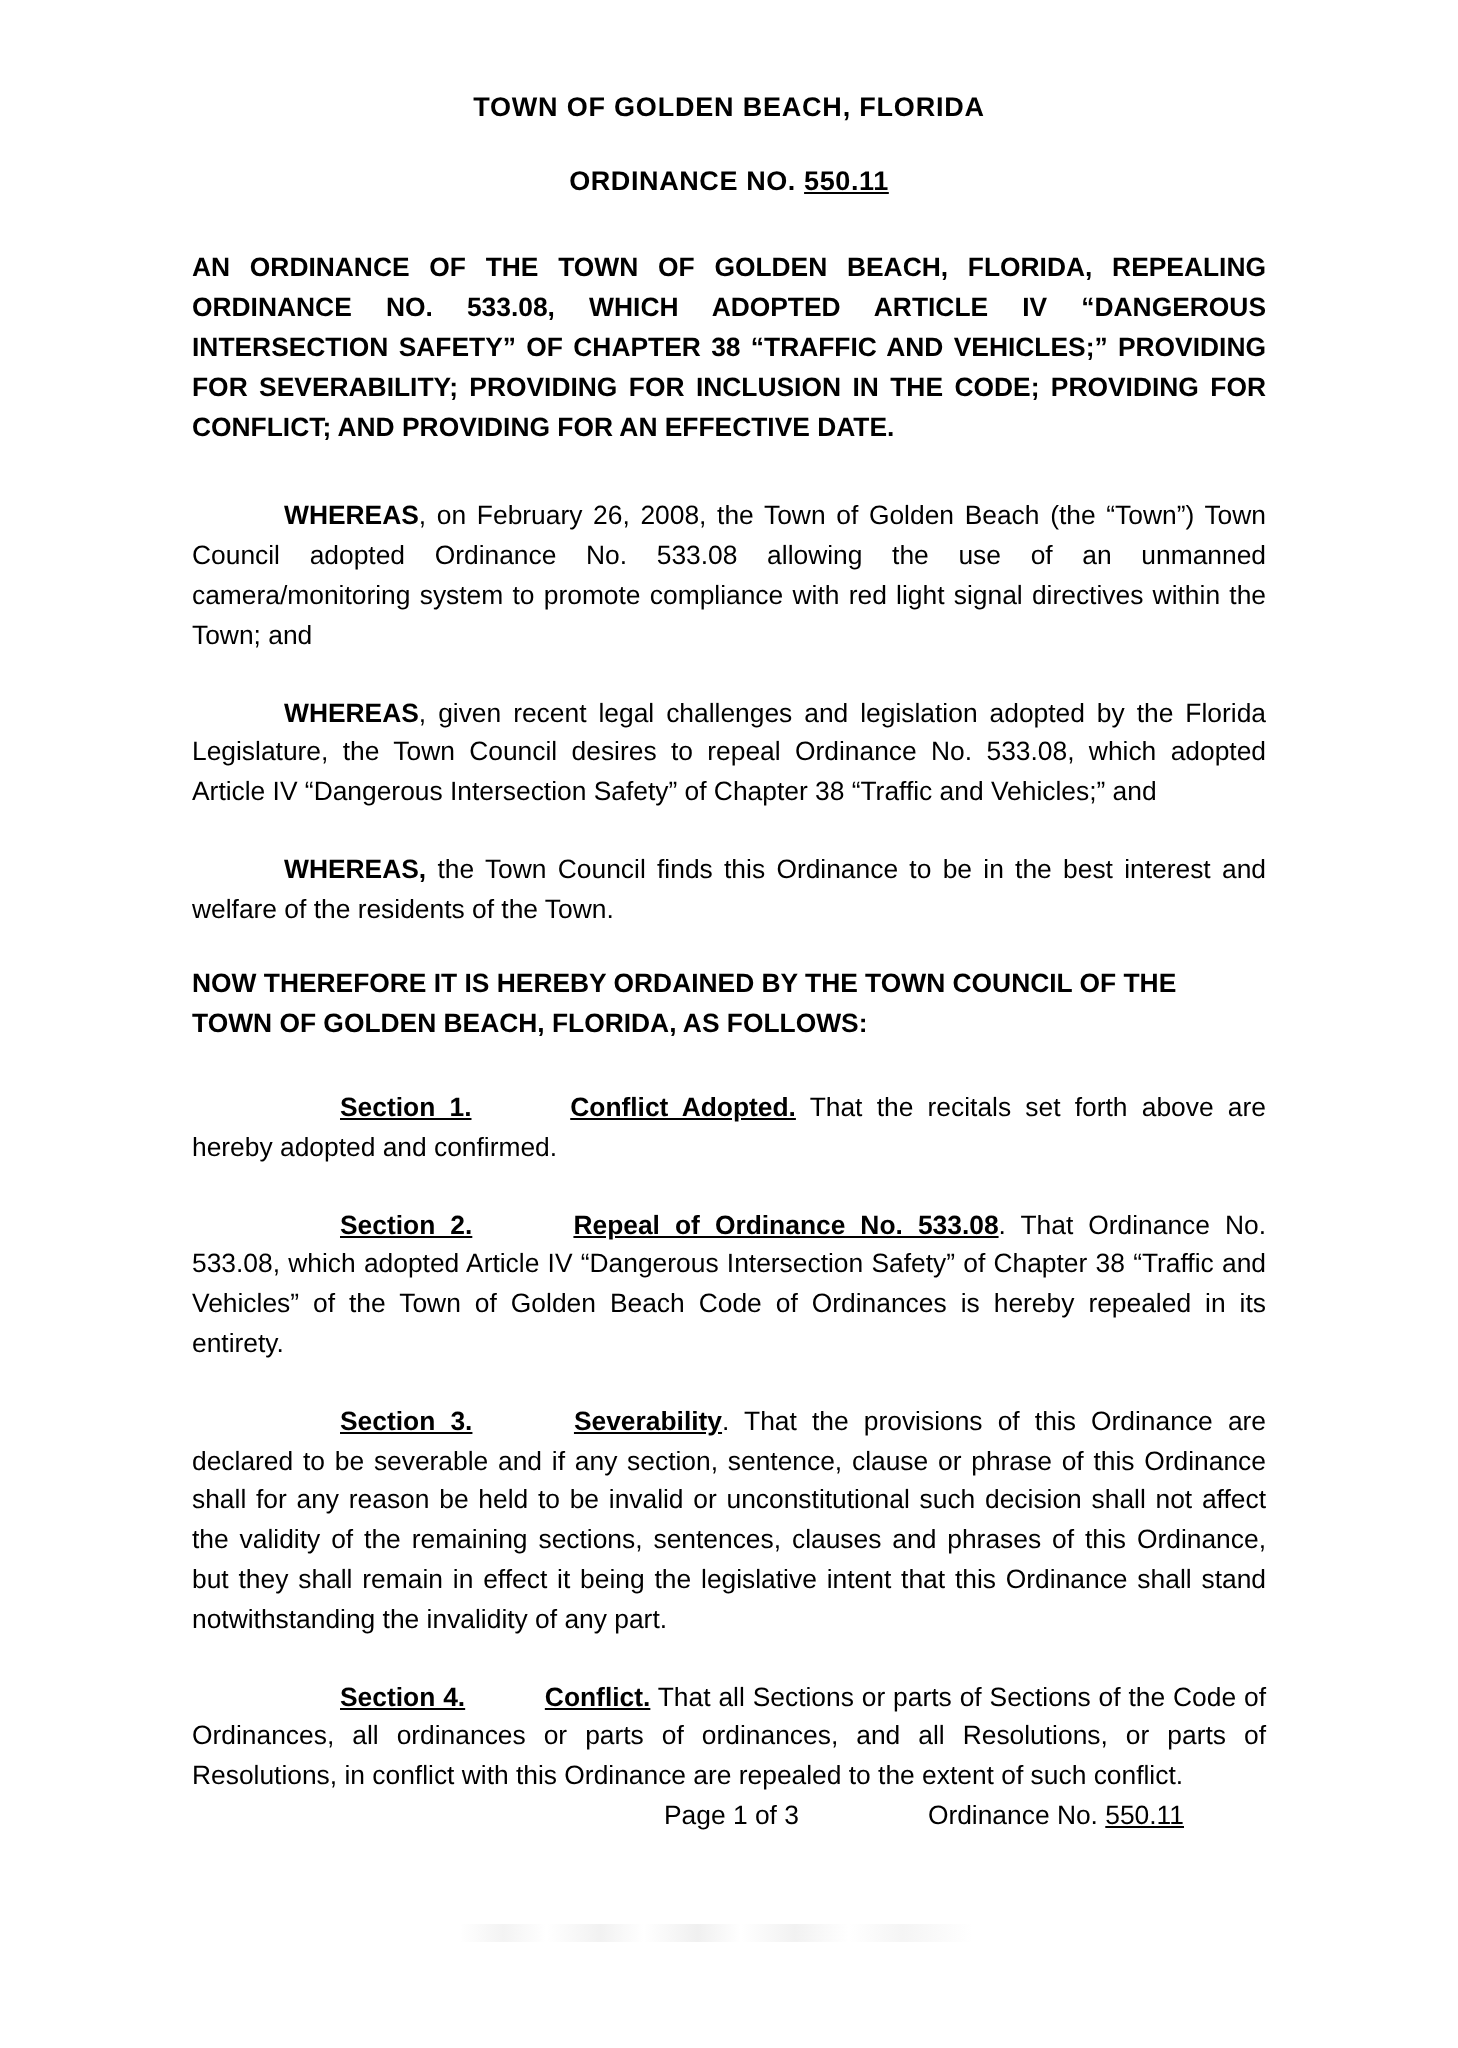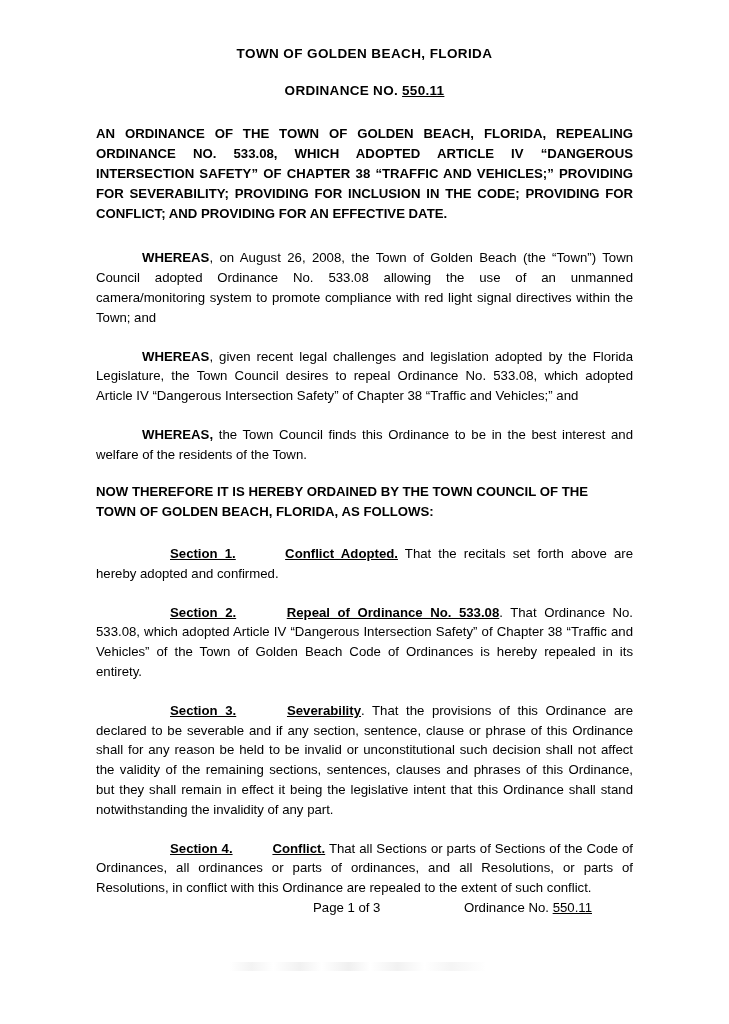--- a/index.html
+++ b/index.html
@@ -74,21 +74,21 @@
   }
   .now-therefore {
     font-size: 13.2px;
     font-weight: bold;
     line-height: 1.5;
     text-align: left;
     margin: 0 13px 22px 0;
   }
   .footer {
     position: absolute;
-    left: 85px;
+    left: 104px;
     right: 96px;
     top: 900px;
     font-size: 13.2px;
     display: flex;
     justify-content: space-between;
   }
   .footer-left {
     margin-left: 228px;
   }
   .footer-right {
@@ -121,21 +121,21 @@
 <div class="page">
 
   <div class="doc-body">
 
     <div class="title-main center">TOWN OF GOLDEN BEACH, FLORIDA</div>
 
     <div class="title-ord center"><span>ORDINANCE NO. </span><span class="u">550.11</span></div>
 
     <div class="caption">AN ORDINANCE OF THE TOWN OF GOLDEN BEACH, FLORIDA, REPEALING ORDINANCE NO. 533.08, WHICH ADOPTED ARTICLE IV “DANGEROUS INTERSECTION SAFETY” OF CHAPTER 38 “TRAFFIC AND VEHICLES;” PROVIDING FOR SEVERABILITY; PROVIDING FOR INCLUSION IN THE CODE; PROVIDING FOR CONFLICT; AND PROVIDING FOR AN EFFECTIVE DATE.</div>
 
-    <p class="para indent"><span class="bold">WHEREAS</span><span>, on August 26, 2008, the Town of Golden Beach (the “Town”) Town Council adopted Ordinance No. 533.08 allowing the use of an unmanned camera/monitoring system to promote compliance with red light signal directives within the Town; and</span></p>
+    <p class="para indent"><span class="bold">WHEREAS</span><span>, on February 26, 2008, the Town of Golden Beach (the “Town”) Town Council adopted Ordinance No. 533.08 allowing the use of an unmanned camera/monitoring system to promote compliance with red light signal directives within the Town; and</span></p>
 
     <p class="para indent"><span class="bold">WHEREAS</span><span>, given recent legal challenges and legislation adopted by the Florida Legislature, the Town Council desires to repeal Ordinance No. 533.08, which adopted Article IV “Dangerous Intersection Safety” of Chapter 38 “Traffic and Vehicles;” and</span></p>
 
     <p class="para indent tight"><span class="bold">WHEREAS,</span><span> the Town Council finds this Ordinance to be in the best interest and welfare of the residents of the Town.</span></p>
 
     <div class="now-therefore">NOW THEREFORE IT IS HEREBY ORDAINED BY THE TOWN COUNCIL OF THE TOWN OF GOLDEN BEACH, FLORIDA, AS FOLLOWS:</div>
 
     <p class="para indent"><span class="boldu">Section 1.</span><span>&nbsp;&nbsp; </span><span class="boldu">Conflict Adopted.</span><span>  That the recitals set forth above are hereby adopted and confirmed.</span></p>
 
     <p class="para indent"><span class="boldu">Section 2.</span><span>&nbsp;&nbsp; </span><span class="boldu">Repeal of Ordinance No. 533.08</span><span>.  That Ordinance No. 533.08, which adopted Article IV “Dangerous Intersection Safety” of Chapter 38 “Traffic and Vehicles” of the Town of Golden Beach Code of Ordinances is hereby repealed in its entirety.</span></p>

